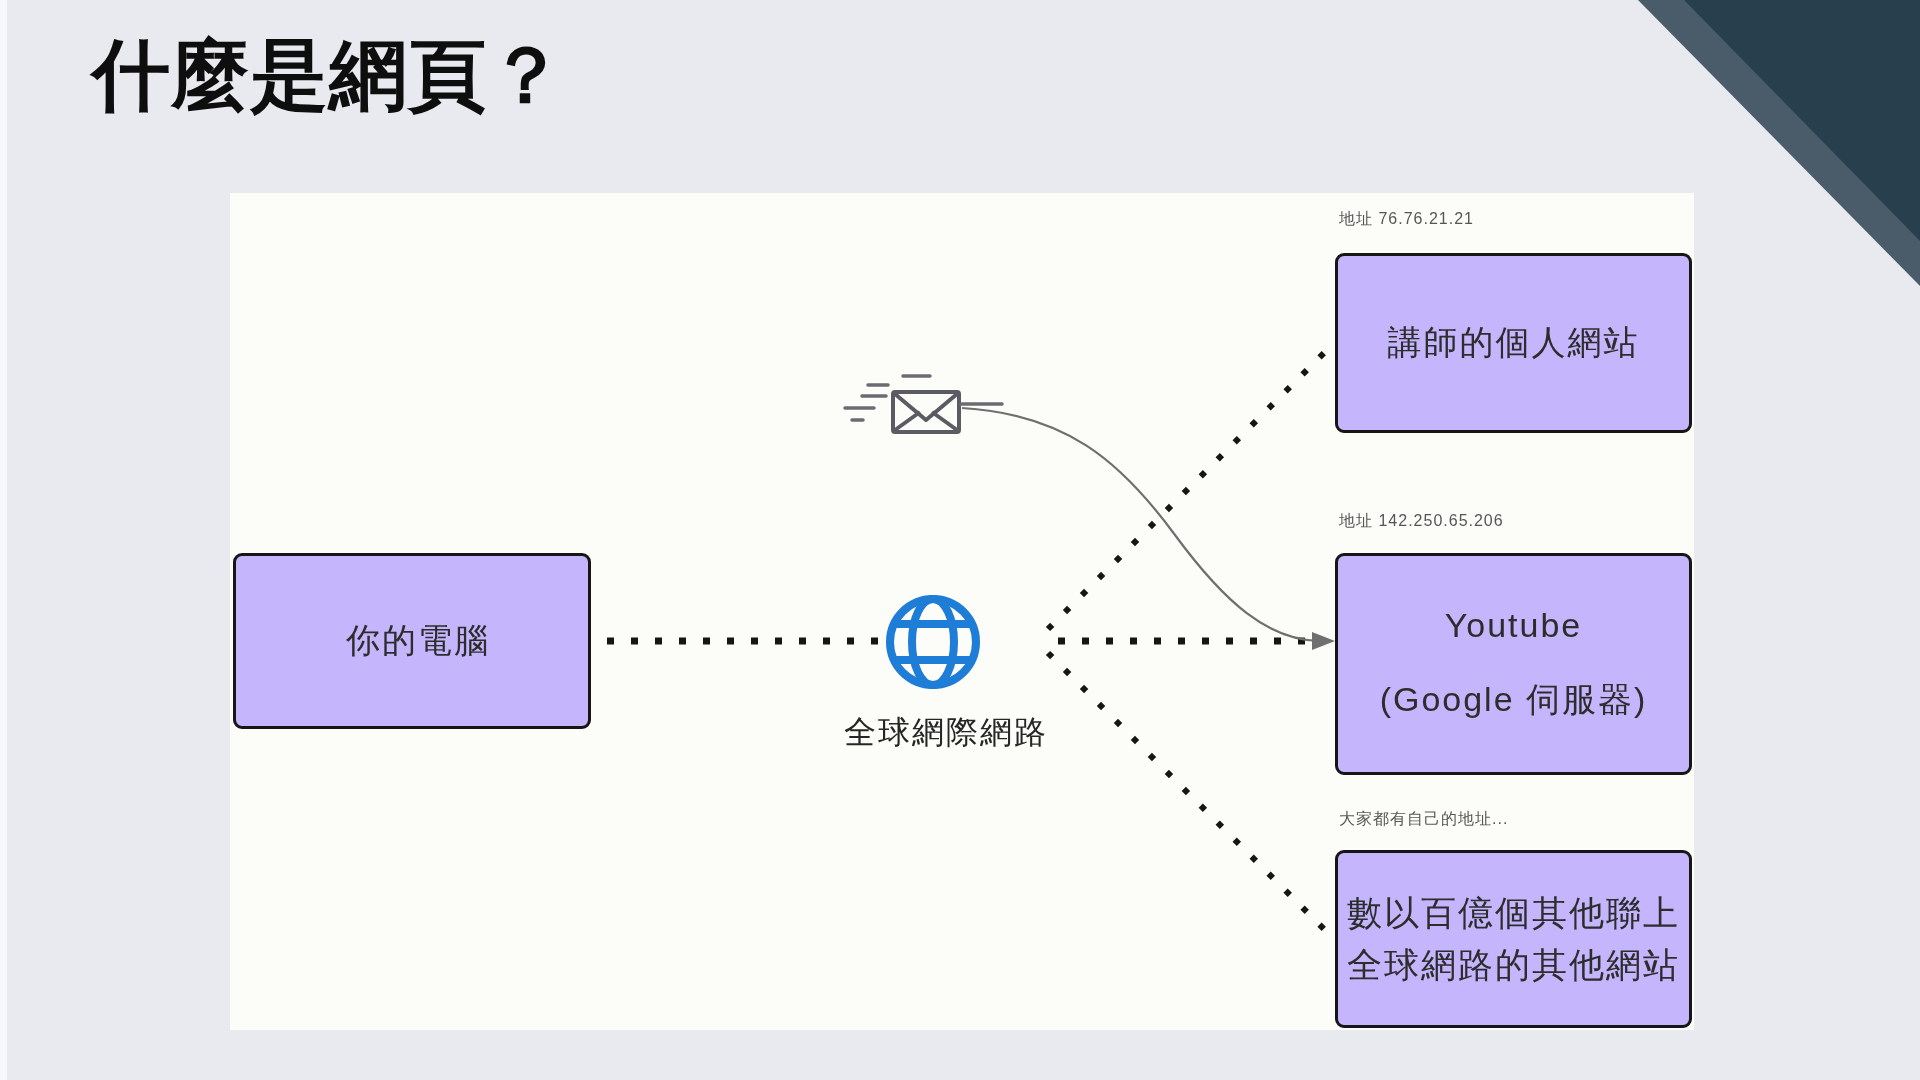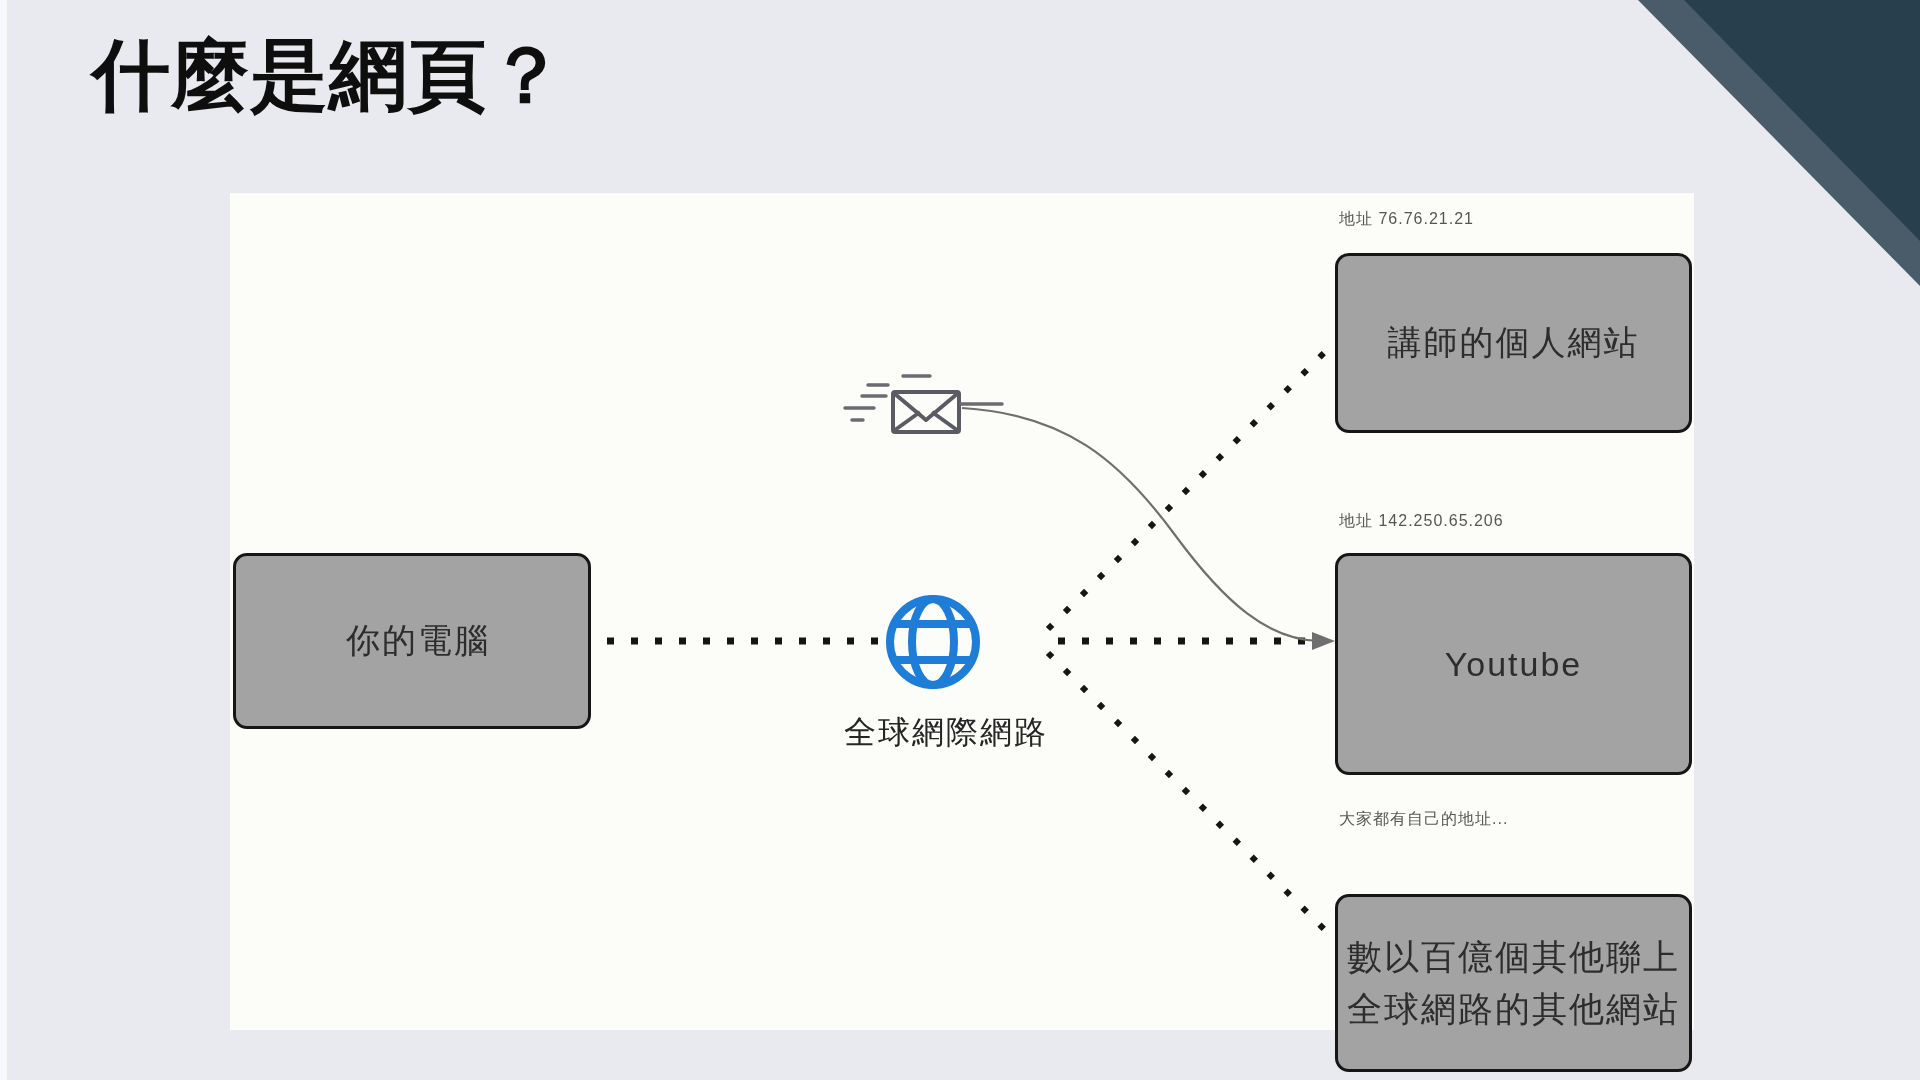--- a/index.html
+++ b/index.html
@@ -34,30 +34,30 @@
   .panel{
     position:absolute; left:230px; top:193px; width:1464px; height:837px;
     background:#fcfcf8;
   }
   svg.overlay{
     position:absolute; left:0; top:0; width:1920px; height:1080px;
     pointer-events:none;
   }
   .node{
     position:absolute;
-    border:3px solid #161616; border-radius:14px;
-    background:#a3a3a3;
+    border:3px solid #161616; border-radius:9px;
+    background:#c4b5fd;
     display:flex; flex-direction:column; align-items:center; justify-content:center;
     color:#2d2d2d; font-size:34px; text-align:center;
     letter-spacing:2px;
   }
   .node-computer   { left:233px;  top:553px; width:358px; height:176px;padding-left:12px; }
   .node-instructor { left:1335px; top:253px; width:357px; height:180px; }
   .node-youtube    { left:1335px; top:553px; width:357px; height:222px; gap:32px; }
-  .node-other      { left:1335px; top:894px; width:357px; height:178px; line-height:1.48; font-size:35px; }
+  .node-other      { left:1335px; top:850px; width:357px; height:178px; line-height:1.48; font-size:35px; }
   .addr-label{
     position:absolute; left:1339px;
     font-size:16px; color:#565656; letter-spacing:1px; white-space:nowrap;
   }
   .addr-1{ top:209px; }
   .addr-2{ top:511px; }
   .addr-3{ top:809px; }
   .mail-note{
     position:absolute; left:779px; top:482px;
     font-size:28px; line-height:38px; color:#454545; letter-spacing:1px;
@@ -126,20 +126,21 @@
 
 
   <div class="addr-label addr-1">地址 76.76.21.21</div>
   <div class="node node-instructor">
     <span>講師的個人網站</span>
   </div>
 
   <div class="addr-label addr-2">地址 142.250.65.206</div>
   <div class="node node-youtube">
     <span>Youtube</span>
+    <span>(Google 伺服器)</span>
   </div>
 
   <div class="addr-label addr-3">大家都有自己的地址...</div>
   <div class="node node-other">
     <span>數以百億個其他聯上</span>
     <span>全球網路的其他網站</span>
   </div>
 
 </div>
 

